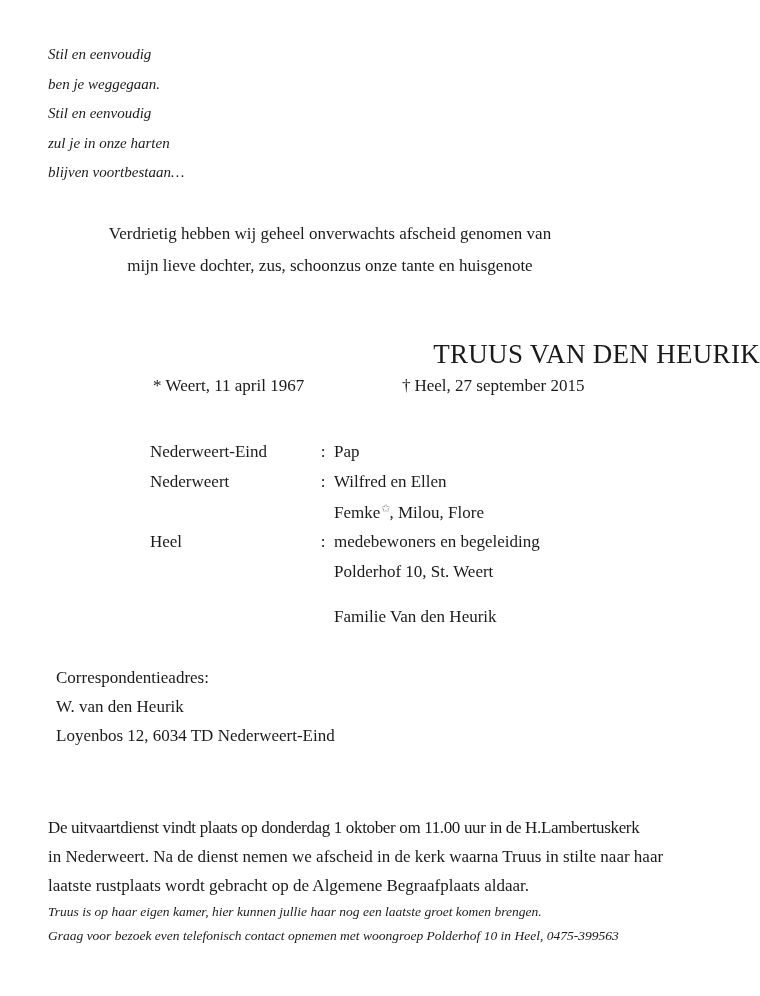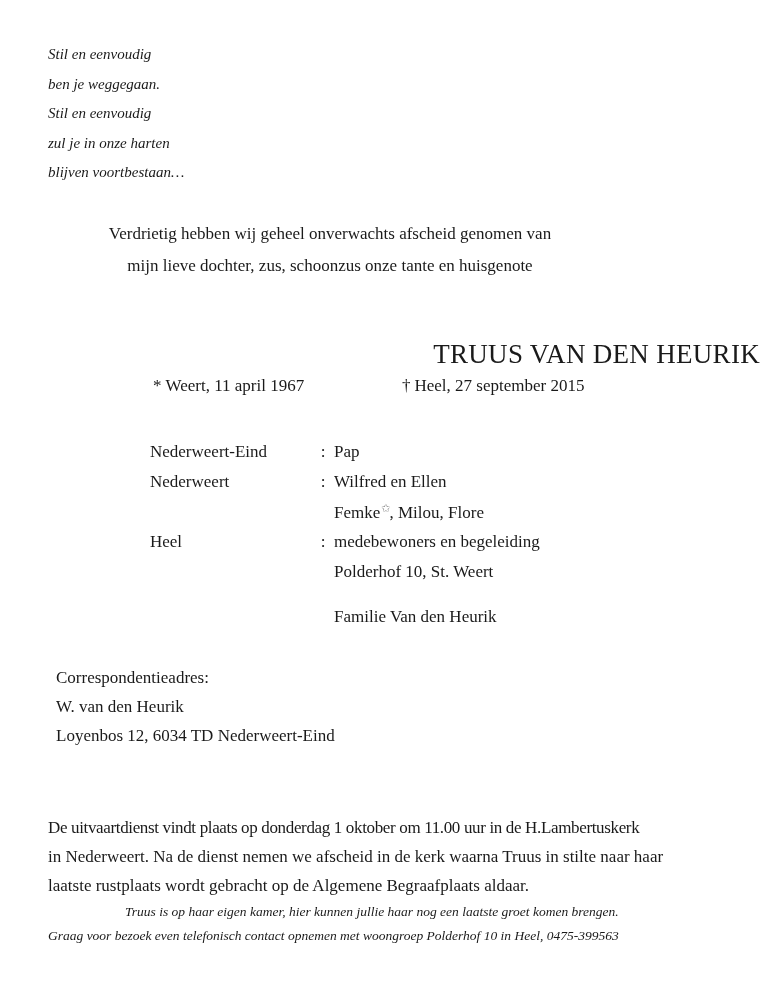--- a/index.html
+++ b/index.html
@@ -109,21 +109,20 @@
     .service .line { display: block; white-space: nowrap; }
     .service .line.tight { letter-spacing: -0.35px; }
 
     
     .note {
       left: 48px;
       top: 900px;
       font-style: italic;
       font-size: 13.5px;
       line-height: 24px;
-      text-align: right;
     }
     .note .line { display: block; white-space: nowrap; }
   </style>
 </head>
 <body>
 
 <div class="abs poem">
   <span class="line">Stil en eenvoudig</span>
   <span class="line">ben je weggegaan.</span>
   <span class="line">Stil en eenvoudig</span>

